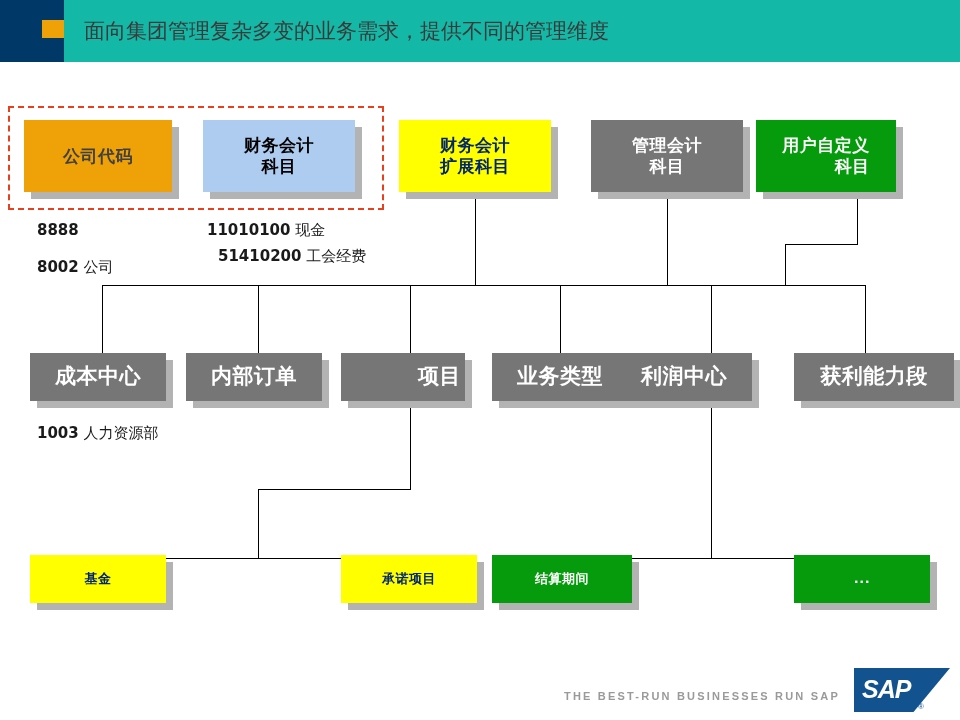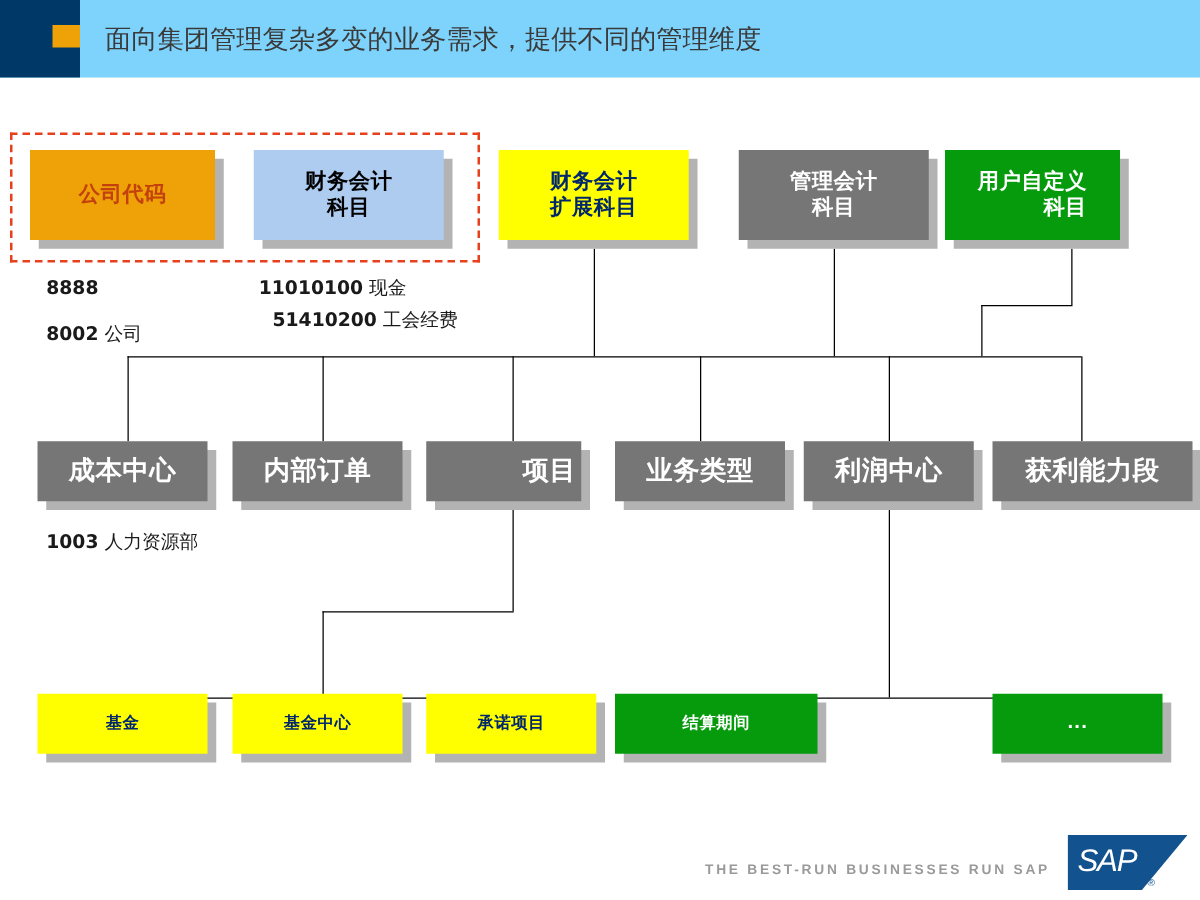--- a/index.html
+++ b/index.html
@@ -13,21 +13,21 @@
     font-family: "Liberation Sans", "DejaVu Sans", sans-serif;
     overflow: hidden;
     position: relative;
   }
 
   
   .header {
     position: absolute;
     left: 0; top: 0;
     width: 960px; height: 62px;
-    background: #7dd3fc;
+    background: #14b8a6;
   }
   .header-navy {
     position: absolute;
     left: 0; top: 0;
     width: 64px; height: 62px;
     background: #003868;
   }
   .header-orange {
     position: absolute;
     left: 42px; top: 20px;
@@ -88,21 +88,21 @@
     z-index: 1;
   }
   .node .label {
     position: relative;
     z-index: 2;
     padding: 0 4px;
   }
 
   
   .c-orange .face { background: #efa108; }
-  .c-orange .label { color: #c2410c; }
+  .c-orange .label { color: #404040; }
   .c-blue   .face { background: #aecbf0; }
   .c-blue   .label { color: #000000; }
   .c-yellow .face { background: #ffff00; }
   .c-yellow .label { color: #00266b; }
   .c-gray   .face { background: #767676; }
   .c-gray   .label { color: #ffffff; }
   .c-green  .face { background: #059b0c; }
   .c-green  .label { color: #ffffff; }
 
   .row-top  { top: 120px; height: 72px; font-size: 17px; }
@@ -149,21 +149,21 @@
     position: absolute;
     left: 0; top: 0;
     width: 96px; height: 44px;
     background: #12538f;
     clip-path: polygon(0 0, 100% 0, 62% 100%, 0 100%);
   }
   .sap-logo .word {
     position: absolute;
     left: 8px; top: 7px;
     font-size: 25px;
-    font-weight: normal;
+    font-weight: bold;
     font-style: italic;
     letter-spacing: -1px;
     color: #ffffff;
     font-family: "Liberation Sans", sans-serif;
   }
   .sap-logo .reg {
     position: absolute;
     right: 26px; bottom: 1px;
     font-size: 8px;
     color: #12538f;
@@ -262,51 +262,46 @@
     <span class="face"></span>
     <span class="label">项目</span>
   </div>
 
   <div class="node row-mid c-gray" style="left:492px; width:136px;">
     <span class="shadow"></span>
     <span class="face"></span>
     <span class="label">业务类型</span>
   </div>
 
-  <div class="node row-mid c-gray" style="left:643px; width:136px;">
+  <div class="node row-mid c-gray" style="left:616px; width:136px;">
     <span class="shadow"></span>
     <span class="face"></span>
     <span class="label">利润中心</span>
   </div>
 
   <div class="node row-mid c-gray" style="left:794px; width:160px;">
     <span class="shadow"></span>
     <span class="face"></span>
     <span class="label">获利能力段</span>
   </div>
 
   <div class="node row-bot c-yellow" style="left:30px; width:136px;">
     <span class="shadow"></span>
     <span class="face"></span>
     <span class="label">基金</span>
   </div>
 
-  <div class="node row-bot c-yellow" style="left:186px; width:136px;">
-    <span class="shadow"></span>
-    <span class="face"></span>
-    <span class="label">基金中心</span>
-  </div>
 
   <div class="node row-bot c-yellow" style="left:341px; width:136px;">
     <span class="shadow"></span>
     <span class="face"></span>
     <span class="label">承诺项目</span>
   </div>
 
-  <div class="node row-bot c-green" style="left:492px; width:162px;">
+  <div class="node row-bot c-green" style="left:492px; width:140px;">
     <span class="shadow"></span>
     <span class="face"></span>
     <span class="label">结算期间</span>
   </div>
 
 
   <div class="node row-bot c-green" style="left:794px; width:136px;">
     <span class="shadow"></span>
     <span class="face"></span>
     <span class="label">...</span>

